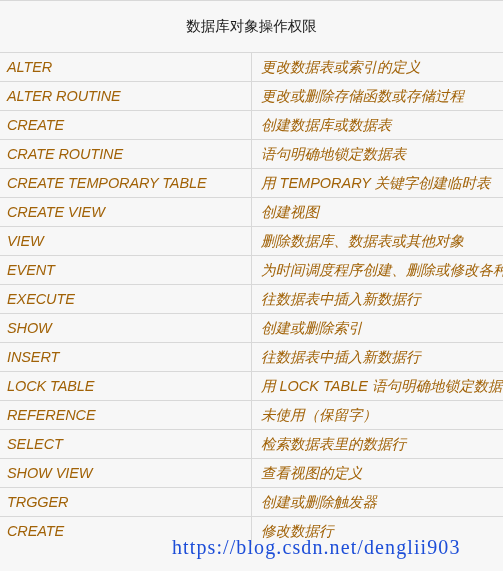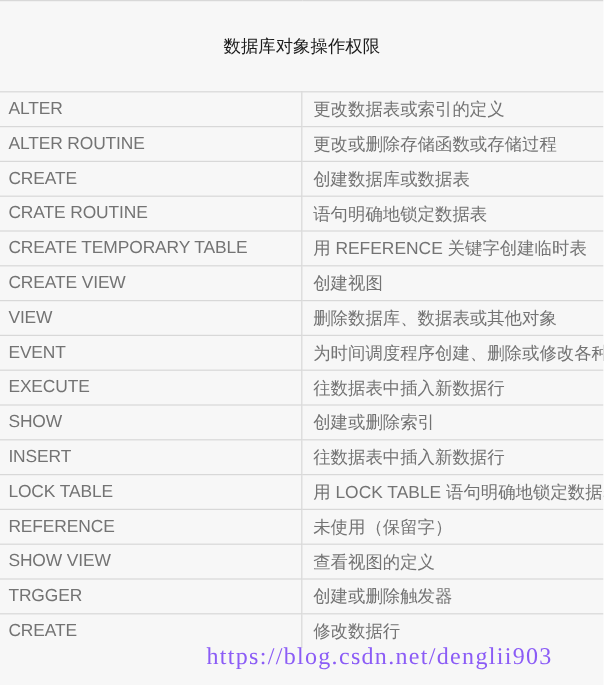--- a/index.html
+++ b/index.html
@@ -30,33 +30,34 @@
     z-index: 2;
   }
   table.perm-table tr.title-row td {
     border-top: 1px solid #d8d8d8;
     border-bottom: 1px solid #d8d8d8;
     height: 43px;
     text-align: center;
     vertical-align: middle;
     font-size: 14.5px;
     color: #1a1a1a;
-    padding: 16px;
+    padding: 4px;
     background: #f7f7f7;
   }
   table.perm-table tr.data-row td {
     border-bottom: 1px solid #d8d8d8;
     height: 28px;
     font-size: 14.5px;
-    color: #737373;
+    color: #a16207;
     padding: 0 0 0 7px;
     vertical-align: middle;
     background: #f7f7f7;
     white-space: nowrap;
     overflow: hidden;
+    font-style: italic;
   }
   table.perm-table tr.data-row td.col-priv {
     width: 208px;
     border-right: 1px solid #d8d8d8;
     letter-spacing: -0.1px;
   }
   table.perm-table tr.data-row td.col-desc {
     width: 294px;
     padding-left: 9px;
   }
@@ -64,21 +65,21 @@
     border-bottom: none;
   }
   .watermark {
     position: absolute;
     left: 172px;
     top: 536px;
     z-index: 5;
     font-family: "Liberation Serif", "DejaVu Serif", serif;
     font-size: 20px;
     letter-spacing: 1.1px;
-    color: #8b5cf6;
+    color: #1d4ed8;
     white-space: nowrap;
     pointer-events: none;
     user-select: none;
   }
 </style>
 </head>
 <body>
 
 <div class="table-wrap">
 
@@ -98,21 +99,21 @@
       <tr class="data-row">
         <td class="col-priv">CREATE</td>
         <td class="col-desc">创建数据库或数据表</td>
       </tr>
       <tr class="data-row">
         <td class="col-priv">CRATE ROUTINE</td>
         <td class="col-desc">语句明确地锁定数据表</td>
       </tr>
       <tr class="data-row">
         <td class="col-priv">CREATE TEMPORARY TABLE</td>
-        <td class="col-desc">用 REFERENCE 关键字创建临时表</td>
+        <td class="col-desc">用 TEMPORARY 关键字创建临时表</td>
       </tr>
       <tr class="data-row">
         <td class="col-priv">CREATE VIEW</td>
         <td class="col-desc">创建视图</td>
       </tr>
       <tr class="data-row">
         <td class="col-priv">VIEW</td>
         <td class="col-desc">删除数据库、数据表或其他对象</td>
       </tr>
       <tr class="data-row">
@@ -133,20 +134,24 @@
       </tr>
       <tr class="data-row">
         <td class="col-priv">LOCK TABLE</td>
         <td class="col-desc">用 LOCK TABLE 语句明确地锁定数据表</td>
       </tr>
       <tr class="data-row">
         <td class="col-priv">REFERENCE</td>
         <td class="col-desc">未使用（保留字）</td>
       </tr>
       <tr class="data-row">
+        <td class="col-priv">SELECT</td>
+        <td class="col-desc">检索数据表里的数据行</td>
+      </tr>
+      <tr class="data-row">
         <td class="col-priv">SHOW VIEW</td>
         <td class="col-desc">查看视图的定义</td>
       </tr>
       <tr class="data-row">
         <td class="col-priv">TRGGER</td>
         <td class="col-desc">创建或删除触发器</td>
       </tr>
       <tr class="data-row">
         <td class="col-priv">CREATE</td>
         <td class="col-desc">修改数据行</td>

